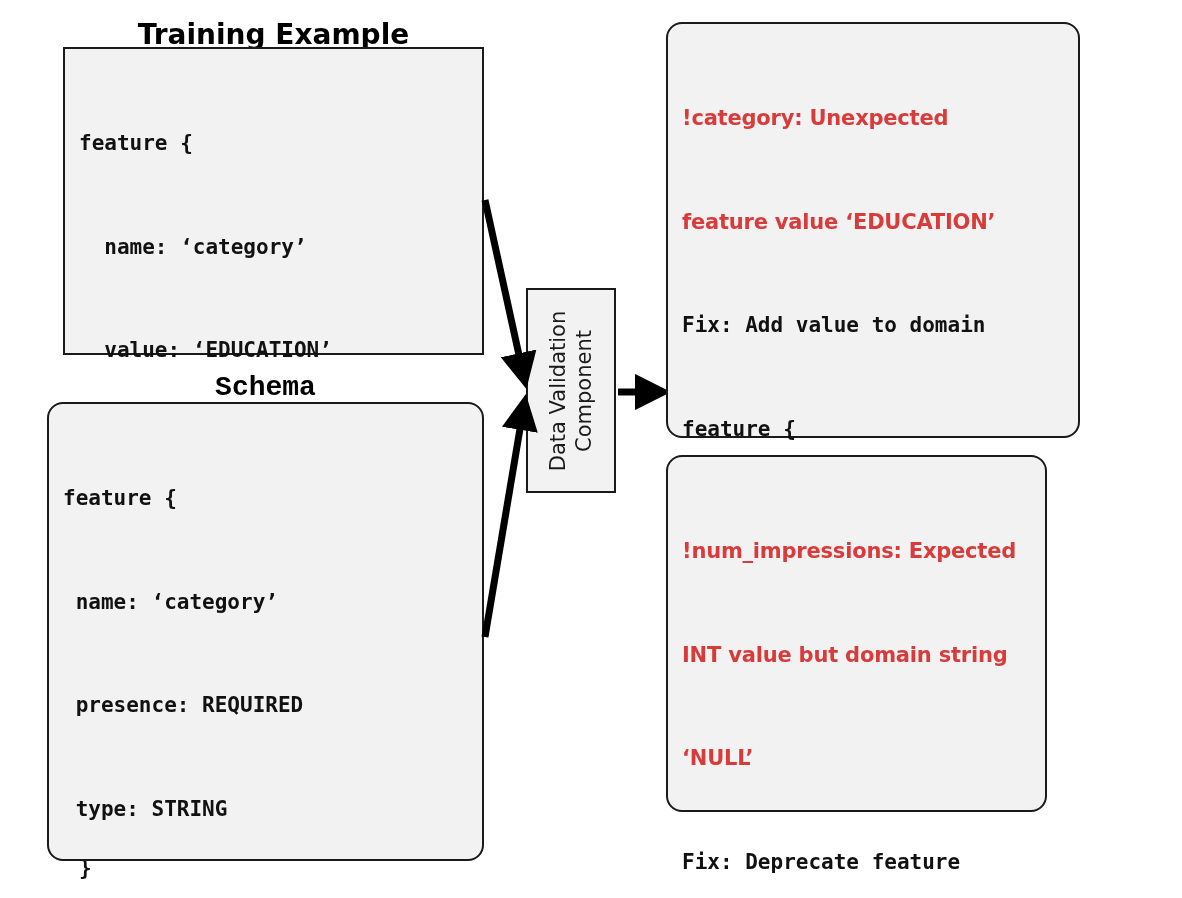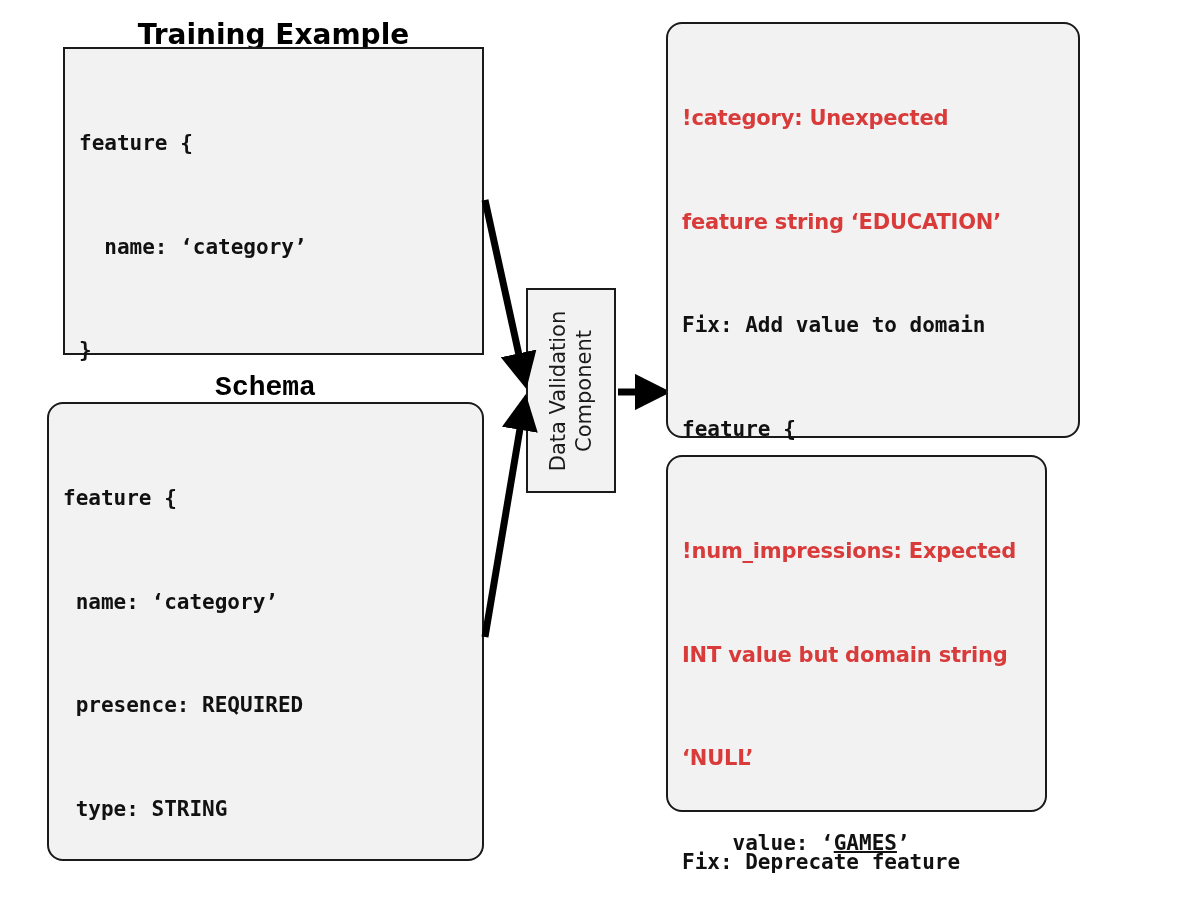--- a/index.html
+++ b/index.html
@@ -88,20 +88,21 @@
 </head>
 <body>
 
 <div class="panel-title" style="left:63px; top:18px; width:421px;">Training Example</div>
 
 <div class="panel-title" style="left:47px; top:372px; width:437px;font-family:Liberation Mono, monospace;">Schema</div>
 
 <div class="code-box" style="left:63px; top:47px; width:421px; height:308px;">
   <span class="ln">feature {</span>
   <span class="ln">  name: ‘category’</span>
+  <span class="ln">  value: ‘EDUCATION’</span>
   <span class="ln">}</span>
   <span class="ln">feature {</span>
   <span class="ln">  name: ‘num_impressions’</span>
   <span class="ln">  value: ‘NULL’</span>
   <span class="ln">}</span>
 </div>
 
 <div class="code-box rounded" style="left:47px; top:402px; width:437px; height:459px;">
   <span class="ln">feature {</span>
   <span class="ln"> name: ‘category’</span>
@@ -129,27 +130,26 @@
       <path d="M0,0 L5.2,2.6 L0,5.2 z" fill="#000000"></path>
     </marker>
   </defs>
   <line x1="485" y1="200" x2="524" y2="378" stroke="#000000" stroke-width="7" marker-end="url(#ah)"></line>
   <line x1="485" y1="637" x2="524" y2="405" stroke="#000000" stroke-width="7" marker-end="url(#ah)"></line>
   <line x1="618" y1="392" x2="660" y2="392" stroke="#000000" stroke-width="7" marker-end="url(#ah)"></line>
 </svg>
 
 <div class="code-box rounded" style="left:666px; top:22px; width:414px; height:416px;">
   <span class="ln sans-red">!category: Unexpected</span>
-  <span class="ln sans-red">feature string ‘EDUCATION’</span>
+  <span class="ln sans-red">feature value ‘EDUCATION’</span>
   <span class="ln">Fix: Add value to domain</span>
   <span class="ln">feature {</span>
   <span class="ln">  name: ‘category’</span>
   <span class="ln">  ...</span>
   <span class="ln">  domain {</span>
-  <span class="ln">    value: ‘<span class="u">GAMES</span>’</span>
   
   
   
   
 </div>
 
 <div class="code-box rounded" style="left:666px; top:455px; width:381px; height:357px;">
   <span class="ln sans-red">!num_impressions: Expected</span>
   <span class="ln sans-red">INT value but domain string</span>
   <span class="ln sans-red">‘NULL’</span>

